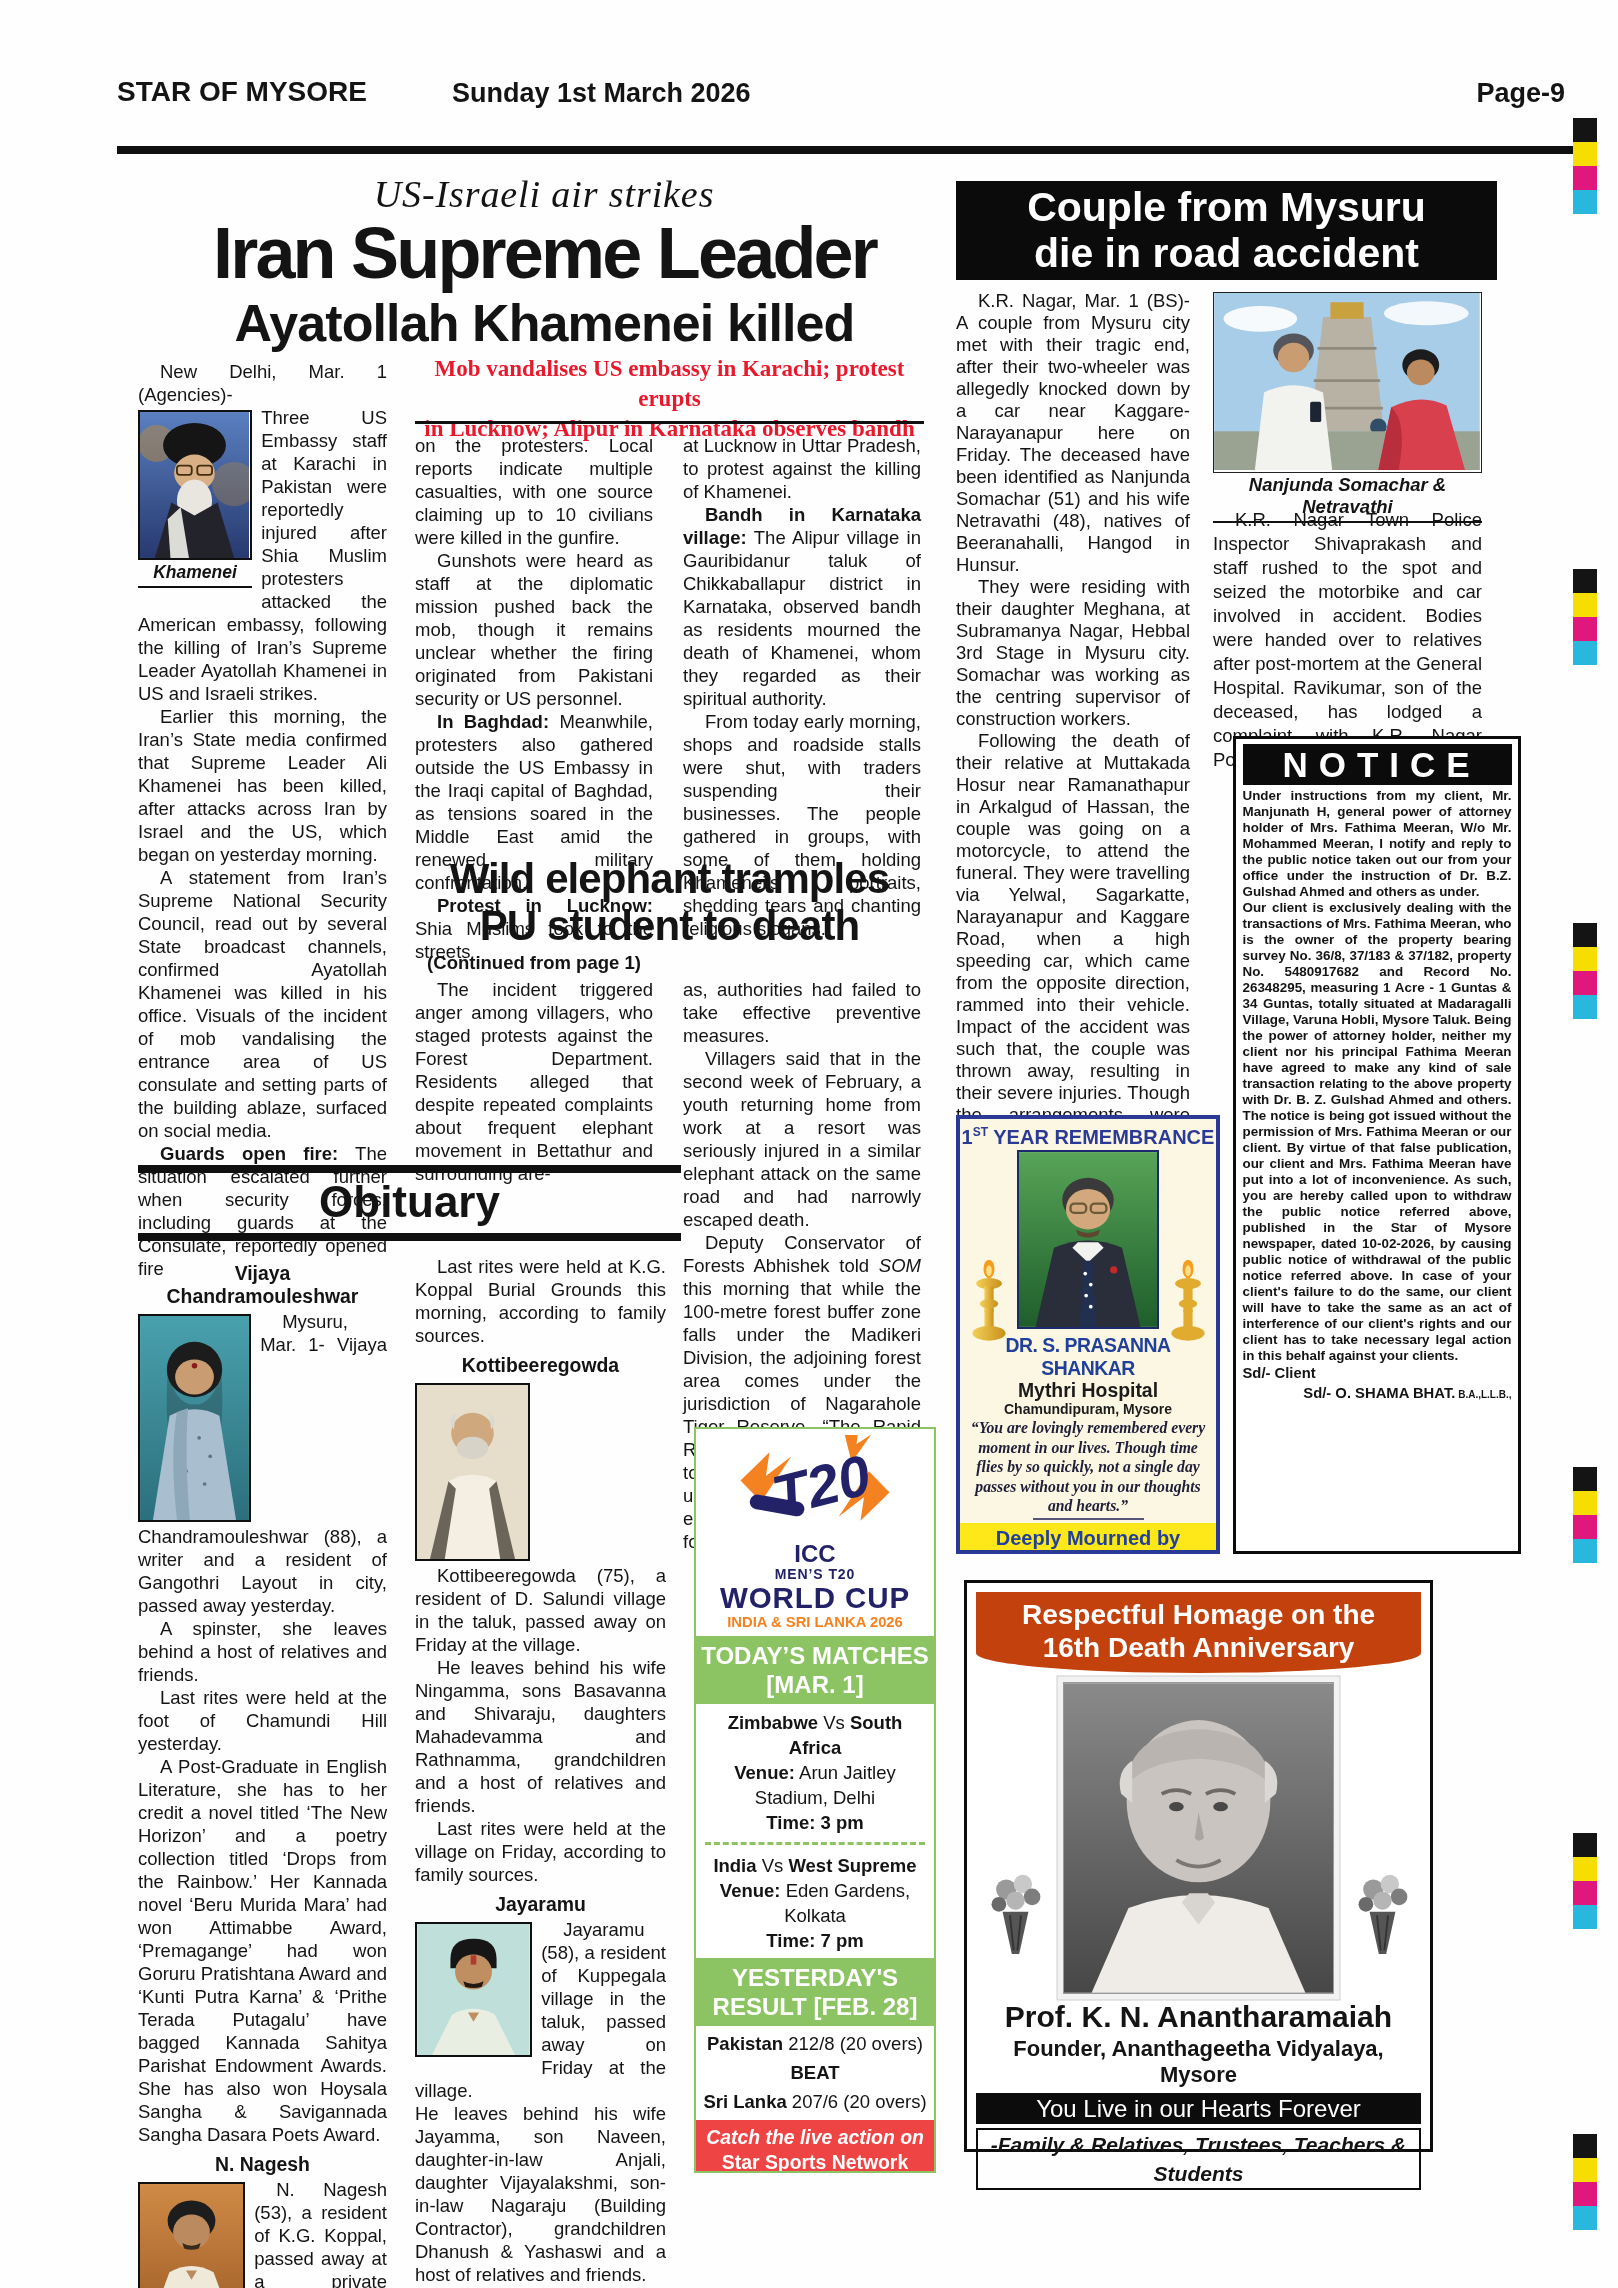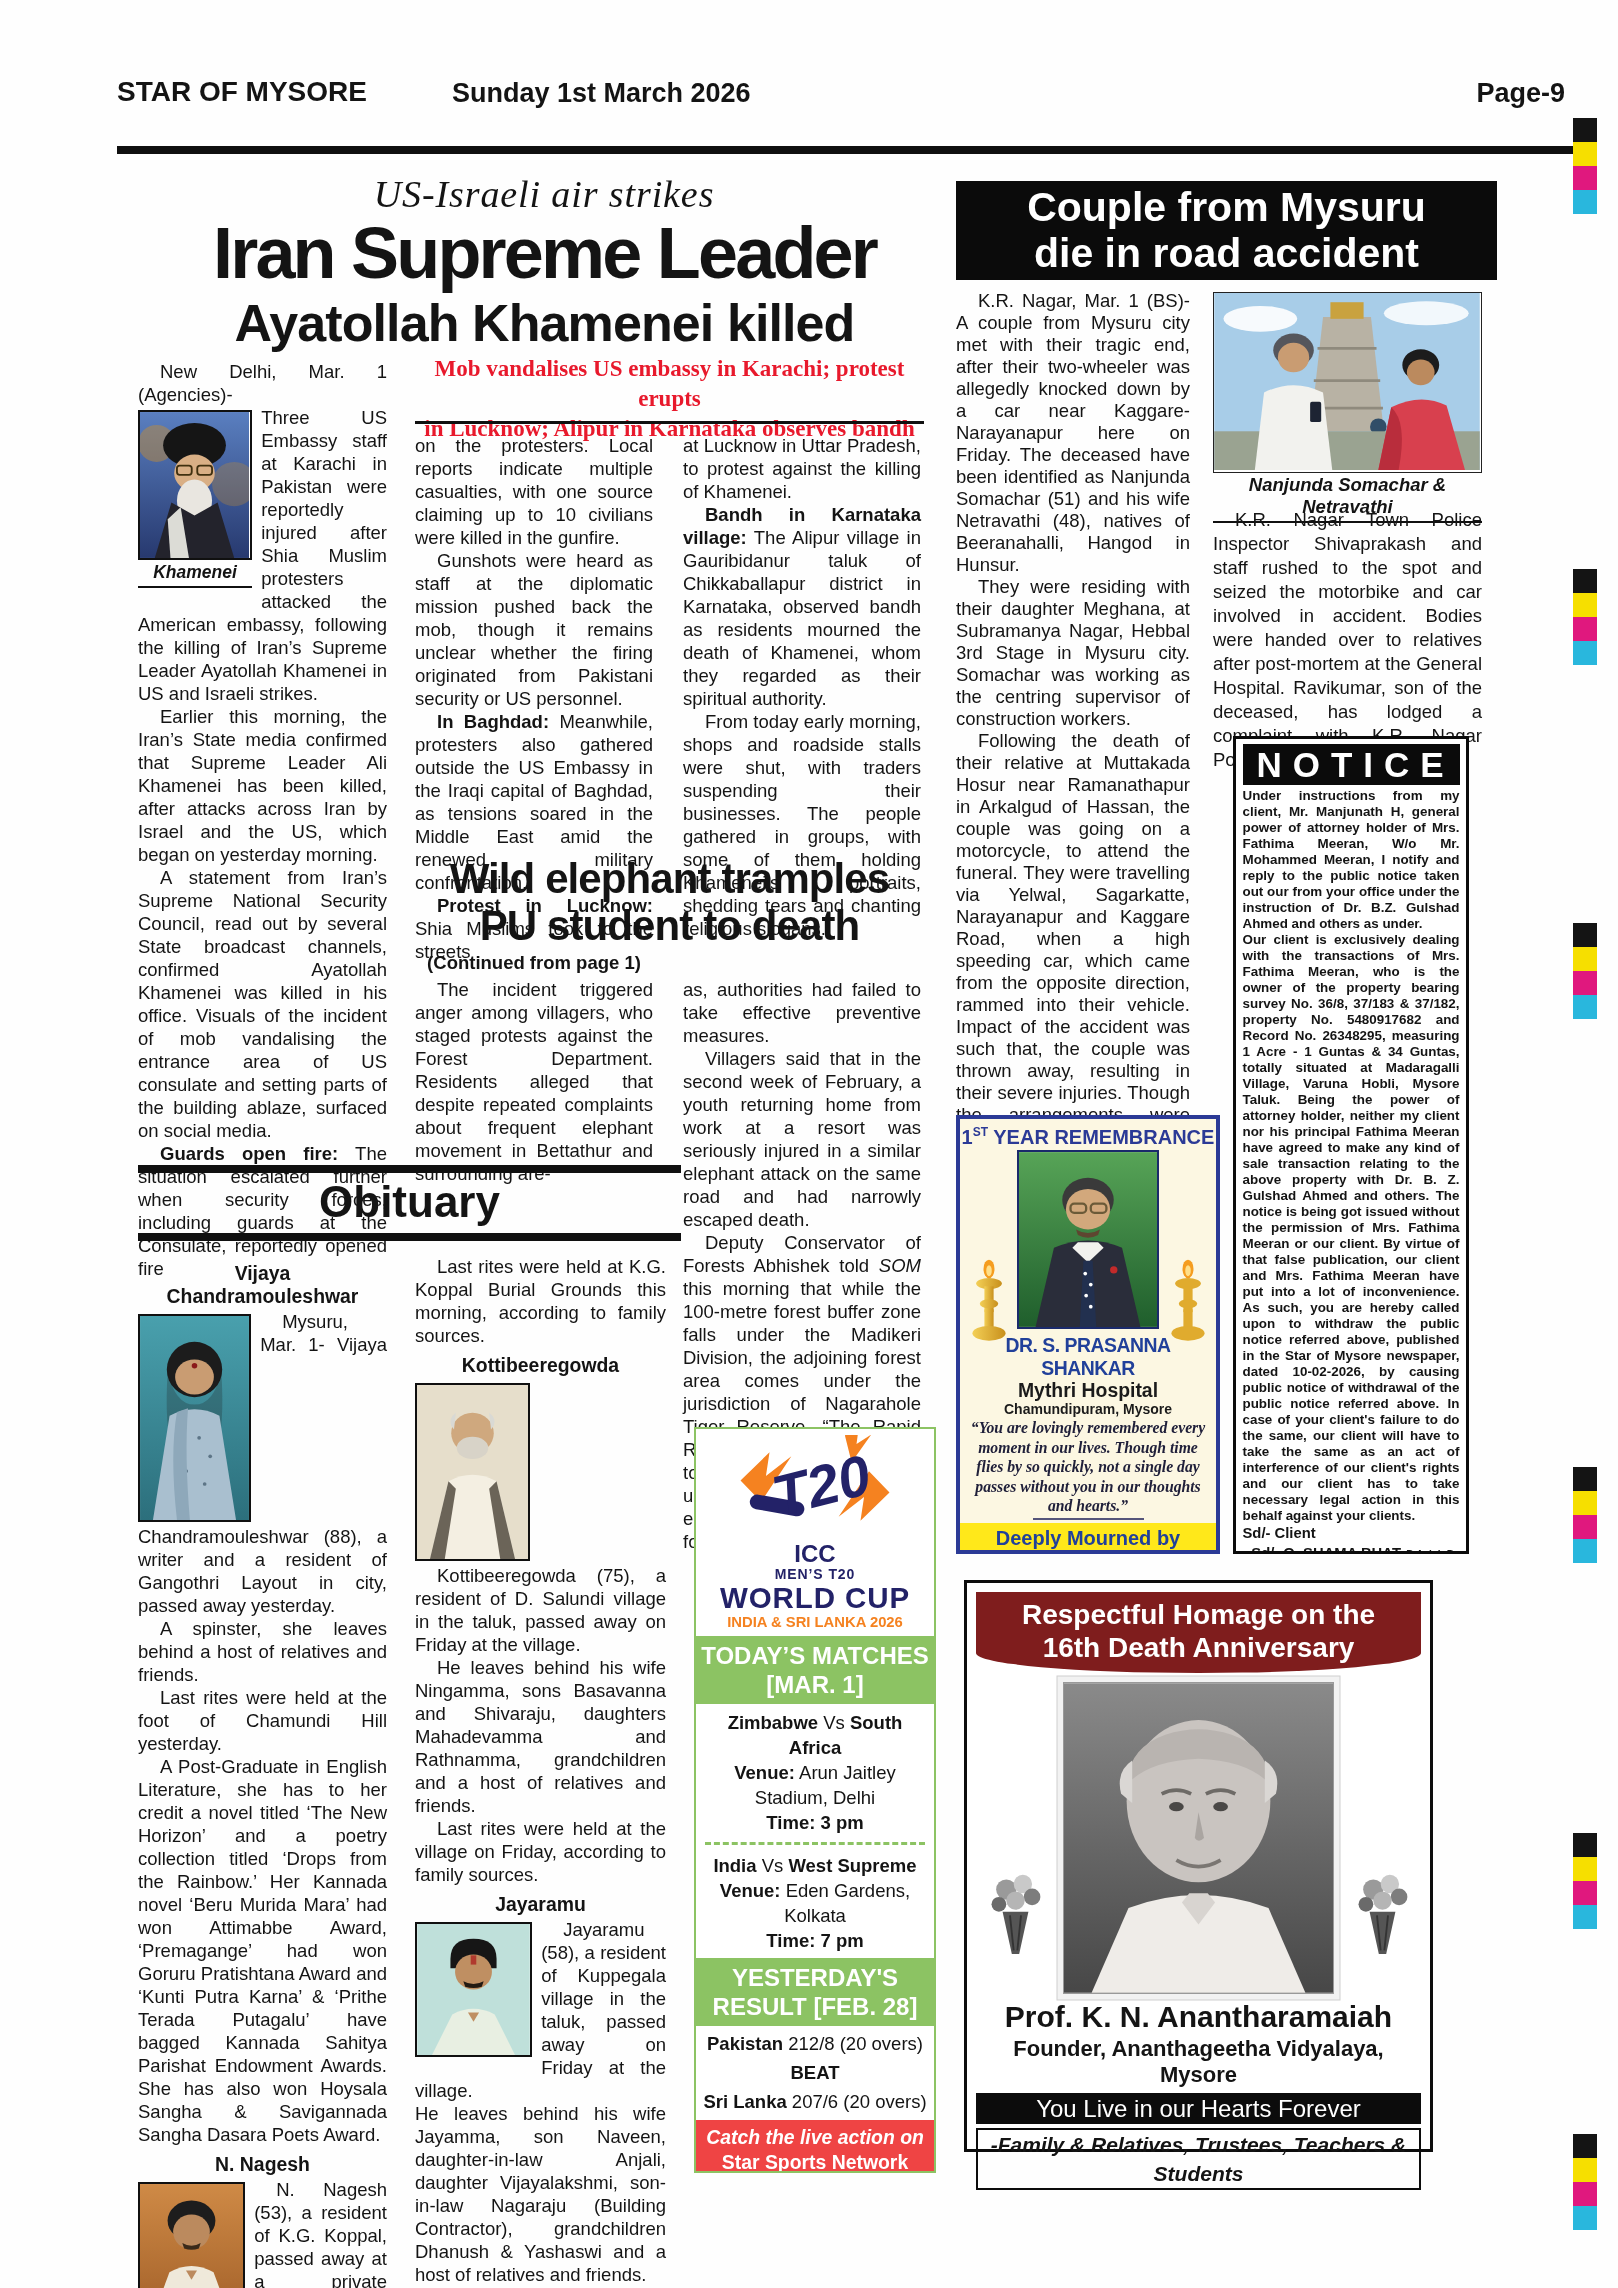--- a/index.html
+++ b/index.html
@@ -57,21 +57,21 @@
   .t20-navy{color:#232268;}
   .t20-orange{color:#f58220;}
   .t20-logo-txt1{font-weight:bold;font-size:24px;line-height:26px;}
   .t20-logo-txt2{font-weight:bold;font-size:14px;line-height:15.7px;letter-spacing:0.9px;}
   .t20-logo-txt3{font-weight:bold;font-size:29.5px;line-height:31px;letter-spacing:0.9px;}
   .t20-logo-txt4{font-weight:bold;font-size:14.8px;line-height:18.5px;}
   .t20-res{font-size:18.5px;line-height:29px;padding-top:2.8px;}
   .t20-foot{background:#ef4444;color:#fff;font-weight:bold;font-size:19.4px;line-height:25px;padding:5.5px 0;margin-top:3.7px;}
   
   .hom-box{border:3.7px solid #0c0c0c;background:#fff;box-sizing:border-box;padding:9.2px;text-align:center;}
-  .hom-head{background:#7f1d1d;color:#fff;font-weight:bold;font-size:28px;line-height:33px;padding:5.5px 0 9.2px;border-radius:0 0 50% 50% / 0 0 20px 20px;}
+  .hom-head{background:#c2410c;color:#fff;font-weight:bold;font-size:28px;line-height:33px;padding:5.5px 0 9.2px;border-radius:0 0 50% 50% / 0 0 20px 20px;}
   .hom-name{font-weight:bold;font-size:30px;margin-top:3.7px;}
   .hom-founder{font-weight:bold;font-size:22px;margin-top:1.8px;}
   .hom-band{background:#0c0c0c;color:#fff;font-size:24px;line-height:31px;margin-top:5.5px;}
   .hom-sign{border:2.8px solid #0c0c0c;font-weight:bold;font-style:italic;font-size:21px;line-height:29px;margin-top:3.7px;}
   
   .regmarks{width:24px;}
   .regmarks i{display:block;width:24px;height:24px;}
   .rm-k{background:#141414;}
   .rm-y{background:#f6df00;}
   .rm-m{background:#e0187e;}
@@ -222,21 +222,21 @@
       <ellipse cx="224" cy="86" rx="15" ry="14" fill="#bb8a5e"></ellipse>
       <path d="M178 192 L192 124 Q224 108 252 122 L272 192 Z" fill="#d8404e"></path>
       <path d="M192 124 Q210 140 200 192 L178 192 Z" fill="#b92d3c"></path>
     </svg>
   </div>
   <div class="abs cap-line" style="left:1213px;top:474px;width:269px;">Nanjunda Somachar &amp; Netravathi</div>
   <div class="col body-text" style="left:1213px;top:508px;width:269px;line-height:24px;">
     <p class="para">K.R. Nagar Town Police Inspector Shivaprakash and staff rushed to the spot and seized the motorbike and car involved in accident. Bodies were handed over to relatives after post-mortem at the General Hospital. Ravikumar, son of the deceased, has lodged a complaint with K.R. Nagar Police.</p>
   </div>
 
-  <div class="abs notice-box" style="left:1233px;top:736px;width:236px;height:818px;">
+  <div class="abs notice-box" style="left:1233px;top:736px;width:288px;height:818px;">
     <div class="notice-head">NOTICE</div>
     <div class="notice-text">
       <p>Under instructions from my client, Mr. Manjunath H, general power of attorney holder of Mrs. Fathima Meeran, W/o Mr. Mohammed Meeran, I notify and reply to the public notice taken out our from your office under the instruction of Dr. B.Z. Gulshad Ahmed and others as under.</p>
       <p>Our client is exclusively dealing with the transactions of Mrs. Fathima Meeran, who is the owner of the property bearing survey No. 36/8, 37/183 &amp; 37/182, property No. 5480917682 and Record No. 26348295, measuring 1 Acre - 1 Guntas &amp; 34 Guntas, totally situated at Madaragalli Village, Varuna Hobli, Mysore Taluk. Being the power of attorney holder, neither my client nor his principal Fathima Meeran have agreed to make any kind of sale transaction relating to the above property with Dr. B. Z. Gulshad Ahmed and others. The notice is being got issued without the permission of Mrs. Fathima Meeran or our client. By virtue of that false publication, our client and Mrs. Fathima Meeran have put into a lot of inconvenience. As such, you are hereby called upon to withdraw the public notice referred above, published in the Star of Mysore newspaper, dated 10-02-2026, by causing public notice of withdrawal of the public notice referred above. In case of your client's failure to do the same, our client will have to take the same as an act of interference of our client's rights and our client has to take necessary legal action in this behalf against your clients.</p>
     </div>
     <div class="notice-sd" style="text-align:left;">Sd/- Client</div>
     <div class="notice-sd">
       <div><span>Sd/- O. SHAMA BHAT.</span><span class="qual"> B.A.,L.L.B.,</span></div>
 
     </div>

